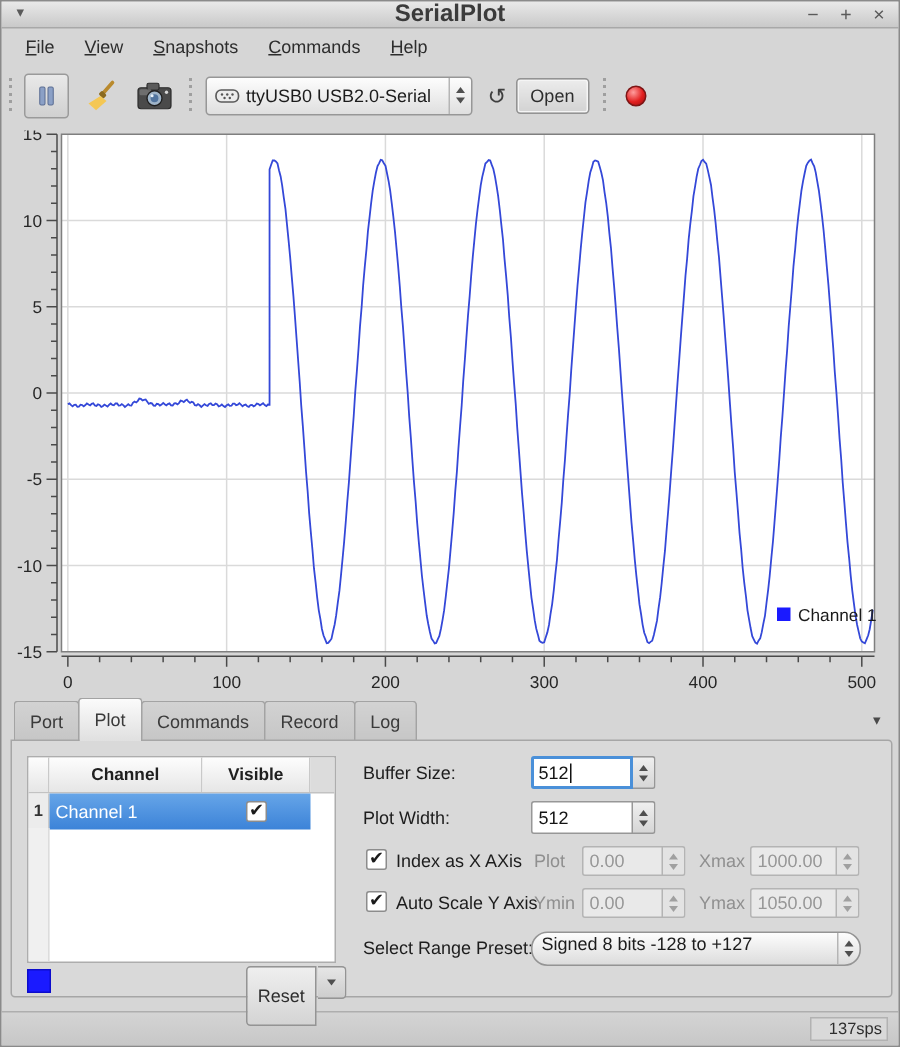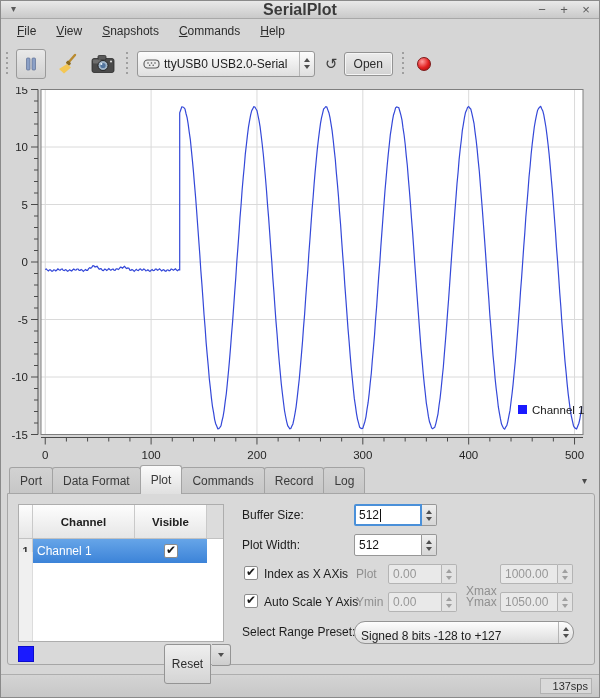--- a/index.html
+++ b/index.html
@@ -51,21 +51,21 @@
     background:linear-gradient(#d2d2d2,#c6c6c6); border:1px solid #a3a3a3; border-bottom:none; margin-right:-1px;
     border-radius:3px 3px 0 0; }
   .tab.active { height:29px; background:linear-gradient(#fbfbfb,#e0e0e0); position:relative; z-index:3; }
   .tab-overflow { position:absolute; right:4px; bottom:8px; font-size:10px; color:#4a4a4a; }
 
   
   .panel { position:absolute; top:492px; left:6px; width:588px; height:172px; background:#d9d9d9; border:1px solid #a6a6a6; border-radius:0 3px 3px 3px; z-index:2; }
 
   
   .chan-table { position:absolute; left:10px; top:10px; width:206px; height:138px; background:#ffffff; border:1px solid #adadad; overflow:hidden; }
-  .t-header { display:flex; height:34px; border-bottom:1px solid #c2c2c2; }
+  .t-header { display:flex; height:24px; border-bottom:1px solid #c2c2c2; }
   .t-corner { width:14px; background:linear-gradient(#fdfdfd,#e6e6e6); border-right:1px solid #c9c9c9; }
   .t-h-cell { background:linear-gradient(#fdfdfd,#e6e6e6); border-right:1px solid #c9c9c9; font-weight:bold; font-size:11.5px;
     display:flex; align-items:center; justify-content:center; color:#202020; }
   .t-h-channel { width:102px; } .t-h-visible { width:72px; }
   .t-h-fill { flex:1; background:#dcdcdc; }
   .t-row { display:flex; height:24px; }
   .t-rownum { width:14px; background:#ececec; border-right:1px solid #c9c9c9; border-bottom:1px solid #d8d8d8;
     display:flex; align-items:center; justify-content:center; font-weight:bold; font-size:11px; color:#333; }
   .t-row-sel { width:174px; background:linear-gradient(#66a5e8,#3c83d8); display:flex; align-items:center; }
   .t-cell-channel { width:102px; color:#ffffff; font-size:12px; padding-left:4px; }
@@ -90,21 +90,21 @@
   .spin.focused .box { border:2px solid #4a90d9; padding-left:3px; }
   .spin .btns { width:15px; border:1px solid #979797; border-left:none; background:linear-gradient(#efefef,#d6d6d6);
     display:flex; flex-direction:column; align-items:center; justify-content:center; gap:3px; border-radius:0 2px 2px 0; }
   .spin.disabled .box { background:#e9e9e9; border-color:#b4b4b4; color:#979797; }
   .spin.disabled .btns { border-color:#b4b4b4; background:#e3e3e3; }
   .spin.disabled .arr-up { border-bottom-color:#a0a0a0; } .spin.disabled .arr-dn { border-top-color:#a0a0a0; }
   .spin.small, .spin.small .box, .spin.small .btns { height:20px; }
   .caret { width:1px; height:13px; background:#111; margin-left:1px; }
 
   .preset-combo { position:absolute; height:23px; background:linear-gradient(#fdfdfd,#dcdcdc); border:1px solid #949494; border-radius:11px;
-    display:flex; align-items:flex-end; }
+    display:flex; align-items:flex-start; }
   .preset-combo .combo-text { flex:1; padding-left:6px; font-size:12px; color:#1c1c1c; }
 
   
   .statusbar { position:absolute; left:0; right:0; bottom:0; height:23px; background:linear-gradient(#d4d4d4,#c7c7c7); border-top:1px solid #aeaeae; }
   .sps-box { position:absolute; right:7px; top:3px; width:52px; height:16px; border:1px solid #b2b2b2; background:#d9d9d9;
     display:flex; align-items:center; justify-content:flex-end; padding-right:3px; font-size:11px; color:#2e2e2e; }
 </style>
 </head>
 <body>
 
@@ -274,21 +274,20 @@
         <text x="23" y="64" text-anchor="end" font-size="11.5" fill="#262626">10</text>
         <line x1="33" y1="2.5" x2="26" y2="2.5" stroke="#4a4a4a" stroke-width="1"></line>
         <text x="23" y="6.5" text-anchor="end" font-size="11.5" fill="#262626">15</text>
         <rect x="513" y="318" width="9" height="9" fill="#1a1aff"></rect>
         <text x="527" y="327" font-size="11.5" fill="#1a1a1a">Channel 1</text>
       </svg>
   </div>
 
   <div class="tabbar">
     <div class="tab">Port</div>
-    <div class="tab">Data Format</div>
     <div class="tab active">Plot</div>
     <div class="tab">Commands</div>
     <div class="tab">Record</div>
     <div class="tab">Log</div>
     <span class="tab-overflow">▾</span>
   </div>
 
   <div class="panel">
 
     <div class="chan-table">
@@ -340,21 +339,21 @@
     <span class="cb checked" style="position:absolute; left:236px; top:72px;"></span>
     <span class="f-label" style="left:256px; top:73px;">Index as X AXis</span>
     <span class="f-label dim" style="left:348px; top:73px;">Plot</span>
     <span class="spin small disabled" style="left:380px; top:70px;">
       <span class="box" style="width:54px;">0.00</span>
       <span class="btns">
           <span class="arr-up"></span>
           <span class="arr-dn"></span>
         </span>
     </span>
-    <span class="f-label dim" style="left:458px; top:90px;">Xmax</span>
+    <span class="f-label dim" style="left:458px; top:73px;">Xmax</span>
     <span class="spin small disabled" style="left:492px; top:70px;justify-content:center;">
       <span class="box" style="width:58px;">1000.00</span>
       <span class="btns">
           <span class="arr-up"></span>
           <span class="arr-dn"></span>
         </span>
     </span>
 
     <span class="cb checked" style="position:absolute; left:236px; top:100px;"></span>
     <span class="f-label" style="left:256px; top:101px;">Auto Scale Y Axis</span>

